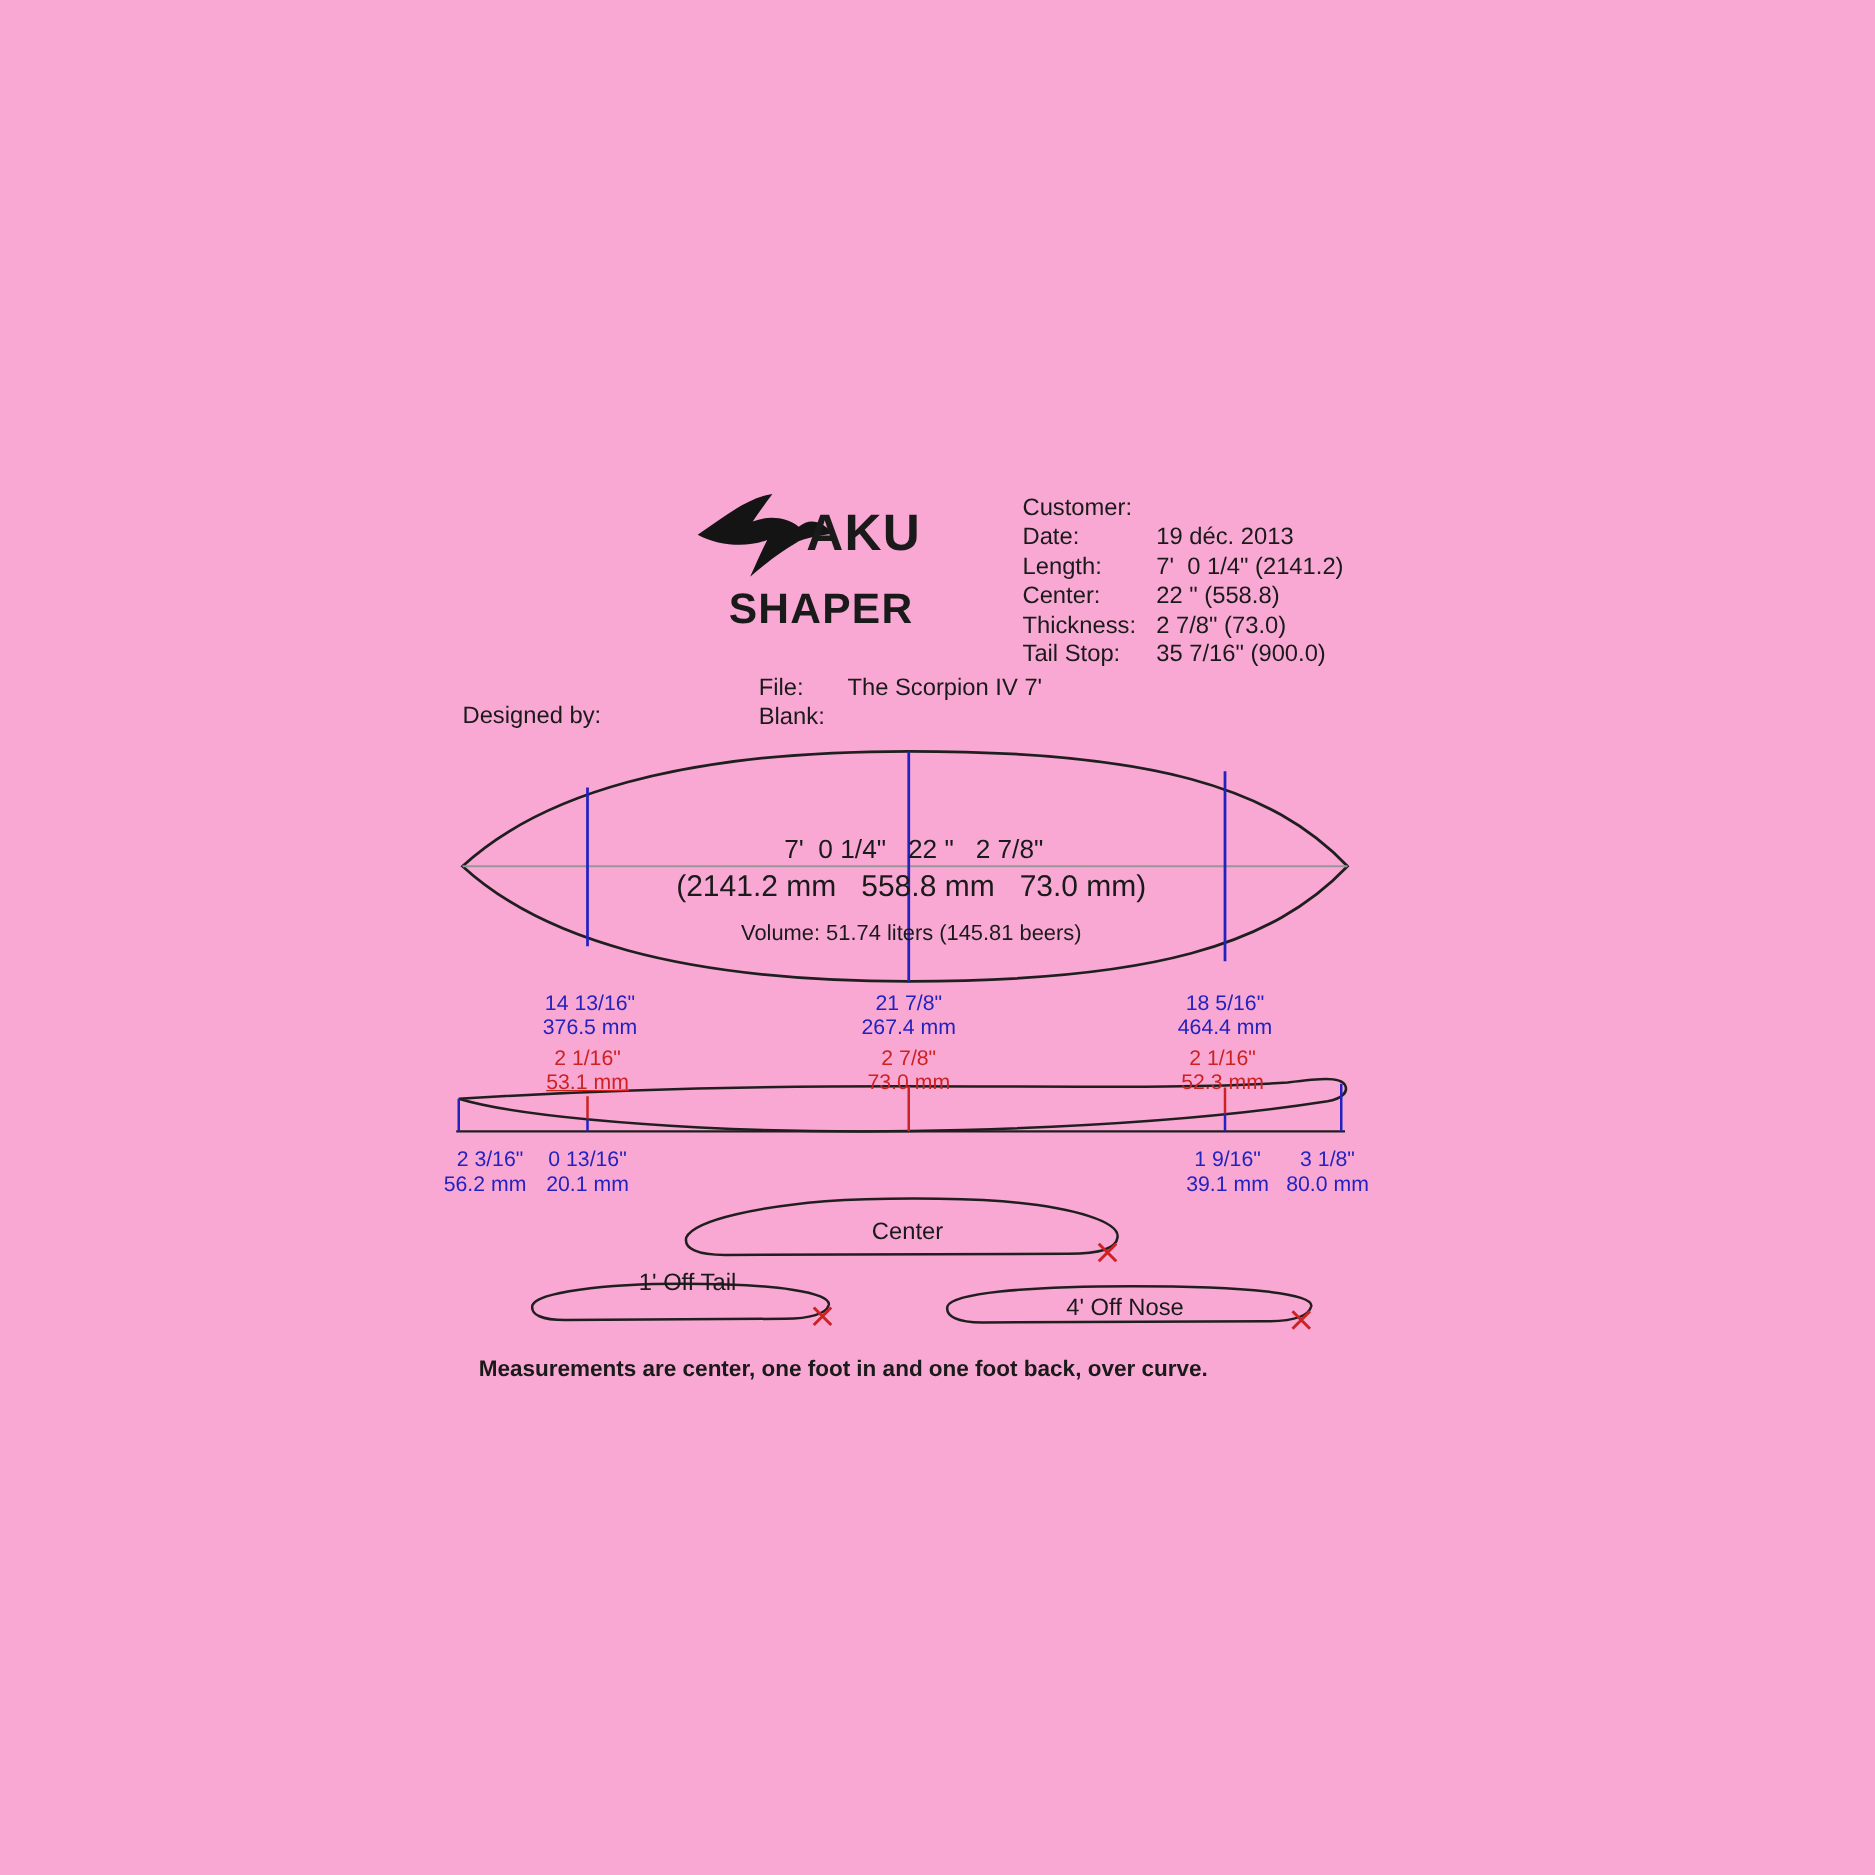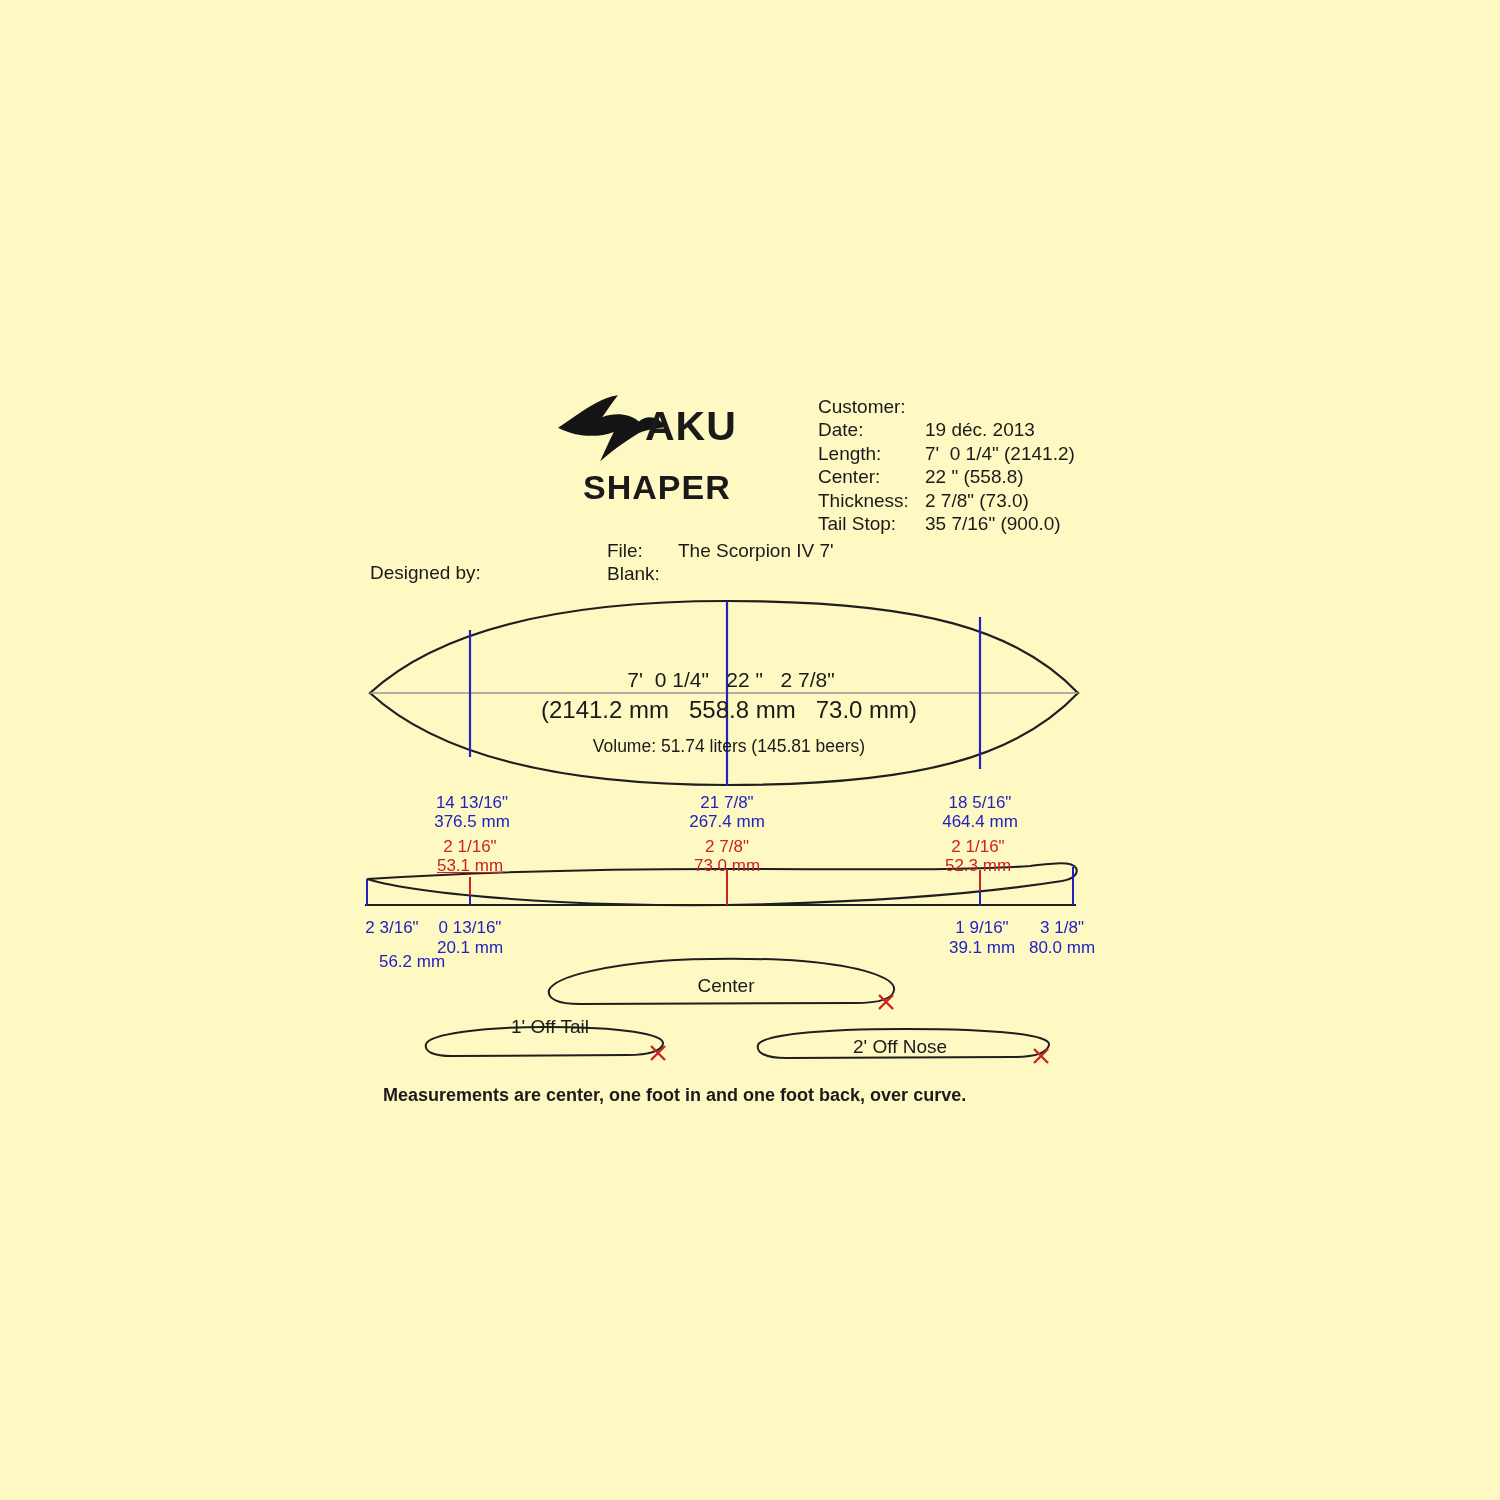--- a/index.html
+++ b/index.html
@@ -1,17 +1,17 @@
 <!DOCTYPE html>
 <html><head>
 <meta charset="utf-8">
 <style>
   html,body{margin:0;padding:0;background:#ffffff;}
   #canvas{
-    position:relative;width:1500px;height:1500px;background:#fef9c3;overflow:hidden;
+    position:relative;width:1500px;height:1500px;background:#f9a8d4;overflow:hidden;
     font-family:"Liberation Sans", sans-serif;color:#1a1a1a;
   }
   .abs{position:absolute;white-space:pre;}
   .ctr{transform:translateX(-50%);text-align:center;}
   .t19{font-size:19px;line-height:22px;}
   .t17{font-size:17px;line-height:20px;}
   .blue{color:#2222bf;}
   .red{color:#cc2222;}
   .bold{font-weight:bold;}
   .logo1{font-size:41px;font-weight:bold;letter-spacing:1px;}
@@ -114,27 +114,27 @@
   <div class="abs ctr t17 blue" style="left:980px;top:812px;">464.4 mm</div>
 
   <div class="abs ctr t17 red" style="left:470px;top:837px;">2 1/16"</div>
   <div class="abs ctr t17 red" style="left:470px;top:856px;text-decoration:underline;">53.1 mm</div>
   <div class="abs ctr t17 red" style="left:727px;top:837px;">2 7/8"</div>
   <div class="abs ctr t17 red" style="left:727px;top:856px;">73.0 mm</div>
   <div class="abs ctr t17 red" style="left:978px;top:837px;">2 1/16"</div>
   <div class="abs ctr t17 red" style="left:978px;top:856px;">52.3 mm</div>
 
   <div class="abs ctr t17 blue" style="left:392px;top:918px;">2 3/16"</div>
-  <div class="abs ctr t17 blue" style="left:412px;top:938px;margin-top:14px;">56.2 mm</div>
+  <div class="abs ctr t17 blue" style="left:388px;top:938px;">56.2 mm</div>
   <div class="abs ctr t17 blue" style="left:470px;top:918px;">0 13/16"</div>
   <div class="abs ctr t17 blue" style="left:470px;top:938px;">20.1 mm</div>
   <div class="abs ctr t17 blue" style="left:982px;top:918px;">1 9/16"</div>
   <div class="abs ctr t17 blue" style="left:982px;top:938px;">39.1 mm</div>
   <div class="abs ctr t17 blue" style="left:1062px;top:918px;">3 1/8"</div>
   <div class="abs ctr t17 blue" style="left:1062px;top:938px;">80.0 mm</div>
 
   <div class="abs ctr t19" style="left:726px;top:975px;">Center</div>
   <div class="abs ctr t19" style="left:550px;top:1016px;">1' Off Tail</div>
-  <div class="abs ctr t19" style="left:900px;top:1036px;">2' Off Nose</div>
+  <div class="abs ctr t19" style="left:900px;top:1036px;">4' Off Nose</div>
 
   <div class="abs bold" style="left:383px;top:1085px;font-size:18px;">Measurements are center, one foot in and one foot back, over curve.</div>
 
 </div>
 
 </body></html>

